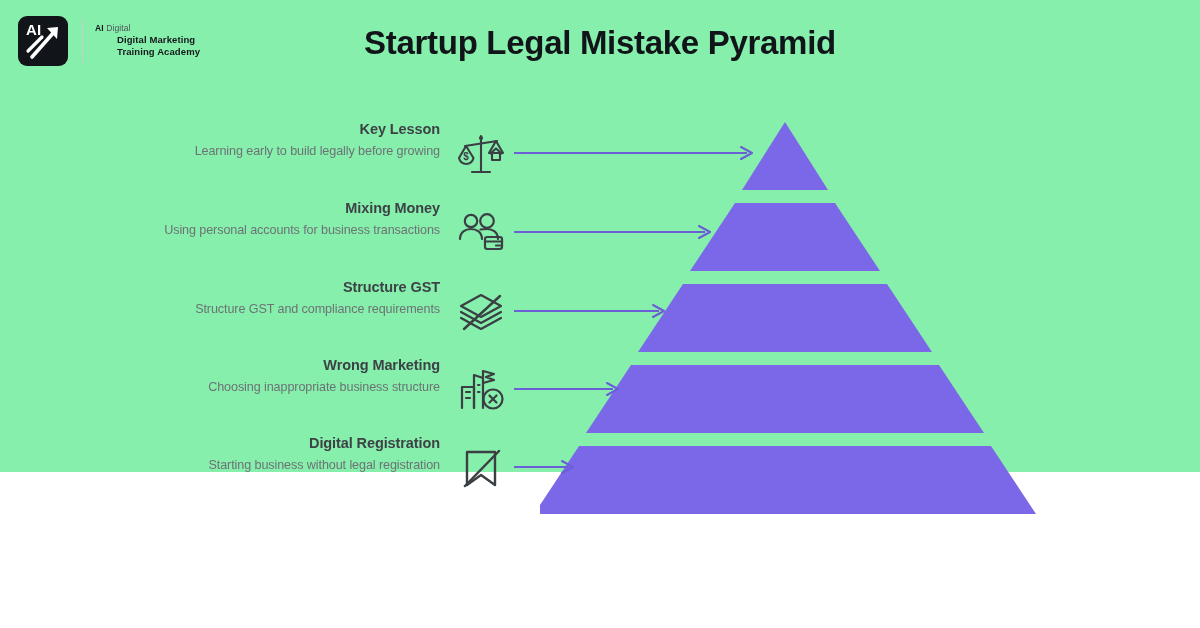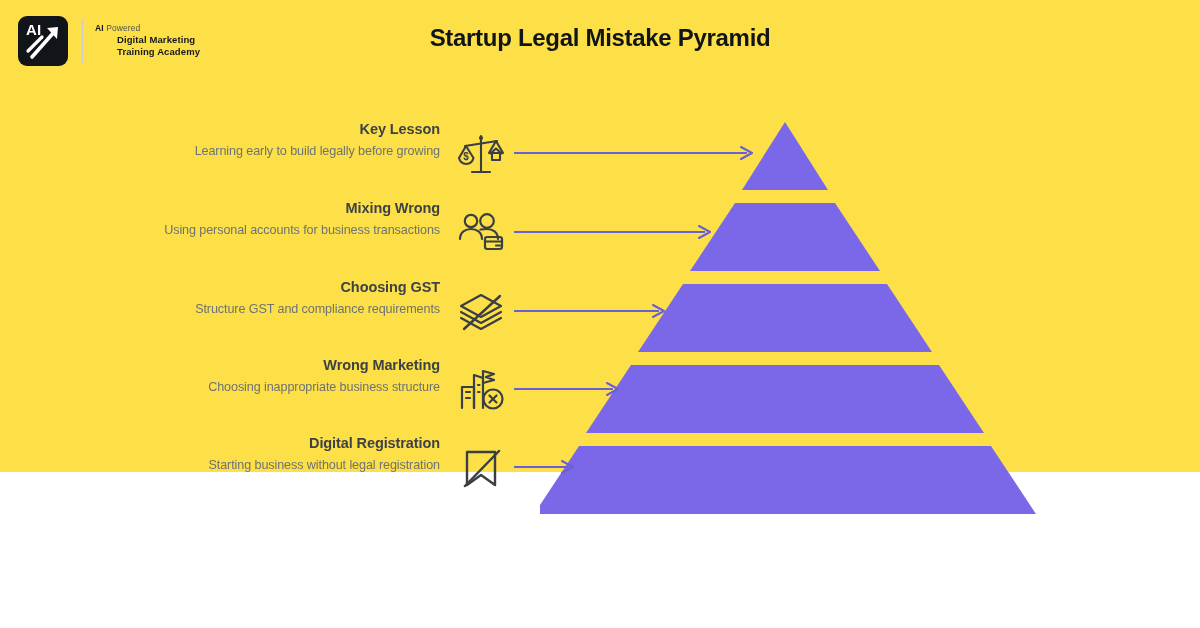--- a/index.html
+++ b/index.html
@@ -2,21 +2,21 @@
 <html><head>
 <meta charset="utf-8">
 <style>
   * { margin:0; padding:0; box-sizing:border-box; }
   html, body {
     width:1200px; height:628px;
     background:#ffffff;
     font-family:"Liberation Sans", sans-serif;
     overflow:hidden;
   }
-  #stage { position:relative; width:1200px; height:472px; background:#fde047; }
+  #stage { position:relative; width:1200px; height:472px; background:#86efac; }
 
   
   .brand { position:absolute; left:18px; top:16px; display:flex; align-items:center; }
   .brand-mark {
     width:50px; height:50px; background:#111418; border-radius:9px;
     position:relative; flex:0 0 auto;
   }
   .brand-mark .ai-txt {
     position:absolute; left:8px; top:6px; color:#fff;
     font-size:15px; font-weight:700; letter-spacing:.2px; line-height:1;
@@ -24,21 +24,21 @@
   .brand-mark svg { position:absolute; left:0; top:0; }
   .brand-div { width:1px; height:44px; background:#c9cdd2; margin:0 12px 0 14px; }
   .brand-text { line-height:1.28; color:#15181c; }
   .brand-l1 { font-size:8.5px; letter-spacing:.1px; }
   .brand-l1 b { font-weight:700; }
   .brand-l1 span { color:#4d5358; font-weight:400; }
   .brand-l2, .brand-l3 { font-size:9.5px; font-weight:700; letter-spacing:.1px;padding-left:22px; }
 
   .page-title {
     position:absolute; left:0; top:24px; width:1200px; text-align:center;
-    font-size:24px; font-weight:700; color:#111418; letter-spacing:-.3px;
+    font-size:33px; font-weight:700; color:#111418; letter-spacing:-.3px;
   }
 
   
   .row { position:absolute; left:4px; width:1200px; height:78px;padding-left:37px; }
   .row-text {
     position:absolute; left:120px; width:316px; text-align:right;
   }
   .row-title {
     font-size:14.5px; font-weight:700; color:#3d4246; line-height:1.25;
     letter-spacing:-.1px;
@@ -66,21 +66,21 @@
       <span class="ai-txt">AI</span>
       <svg width="50" height="50" viewBox="0 0 50 50">
         <path d="M14 41 L37 15" stroke="#ffffff" stroke-width="3.6" stroke-linecap="round" fill="none"></path>
         <path d="M10 35 L24 21" stroke="#ffffff" stroke-width="3.2" stroke-linecap="round" fill="none"></path>
         <path d="M29 12 L40 11 L39 23 Z" fill="#ffffff"></path>
       </svg>
     </div>
     <div class="brand-div"></div>
     <div class="brand-text">
       <div class="brand-l1">
-        <b>AI</b><span> Powered</span>
+        <b>AI</b><span> Digital</span>
       </div>
       <div class="brand-l2">Digital Marketing</div>
       <div class="brand-l3">Training Academy</div>
     </div>
   </div>
 
   <div class="page-title">Startup Legal Mistake Pyramid</div>
 
   <div id="pyramid">
     <svg width="520" height="420" viewBox="0 0 520 420">
@@ -120,21 +120,21 @@
     <div class="row-arrow" style="left:510px; top:26px;">
       <svg width="250" height="14" viewBox="0 0 250 14">
         <line x1="0" y1="7" x2="233" y2="7" stroke="#6B5FD6" stroke-width="1.9"></line>
         <polyline points="227,1 238,7 227,13" fill="none" stroke="#6B5FD6" stroke-width="2.1" stroke-linecap="round" stroke-linejoin="round"></polyline>
       </svg>
     </div>
   </div>
 
   <div class="row" style="top:199px;">
     <div class="row-text">
-      <div class="row-title">Mixing Wrong</div>
+      <div class="row-title">Mixing Money</div>
       <div class="row-desc">Using personal accounts for business transactions</div>
     </div>
     <div class="row-icon" style="top:9px;">
       <svg width="50" height="50" viewBox="0 0 50 50" fill="none" stroke="#3A3F44" stroke-width="2.2" stroke-linecap="round" stroke-linejoin="round">
         <circle cx="15" cy="13" r="6.2"></circle>
         <circle cx="31" cy="13" r="6.8"></circle>
         <path d="M4 31 C4 24 9.5 21 15 21 C20.5 21 26 24 26 31"></path>
         <path d="M24.5 21.5 C27 21 29.5 21 31 21 C36.5 21 42 24 42 31"></path>
         <rect x="29" y="29" width="17" height="12" rx="2.2"></rect>
         <line x1="29" y1="33.5" x2="46" y2="33.5"></line>
@@ -144,21 +144,21 @@
     <div class="row-arrow" style="left:510px; top:26px;">
       <svg width="210" height="14" viewBox="0 0 210 14">
         <line x1="0" y1="7" x2="191" y2="7" stroke="#6B5FD6" stroke-width="1.9"></line>
         <polyline points="185,1 196,7 185,13" fill="none" stroke="#6B5FD6" stroke-width="2.1" stroke-linecap="round" stroke-linejoin="round"></polyline>
       </svg>
     </div>
   </div>
 
   <div class="row" style="top:278px;">
     <div class="row-text">
-      <div class="row-title">Choosing GST</div>
+      <div class="row-title">Structure GST</div>
       <div class="row-desc">Structure GST and compliance requirements</div>
     </div>
     <div class="row-icon" style="top:9px;">
       <svg width="50" height="50" viewBox="0 0 50 50" fill="none" stroke="#3A3F44" stroke-width="2.2" stroke-linecap="round" stroke-linejoin="round">
         <polygon points="25,8 45,19 25,30 5,19"></polygon>
         <polyline points="5,25 25,36 45,25"></polyline>
         <polyline points="5,31 25,42 45,31"></polyline>
         <line x1="8" y1="42" x2="44" y2="9" stroke-width="2.4"></line>
       </svg>
     </div>

